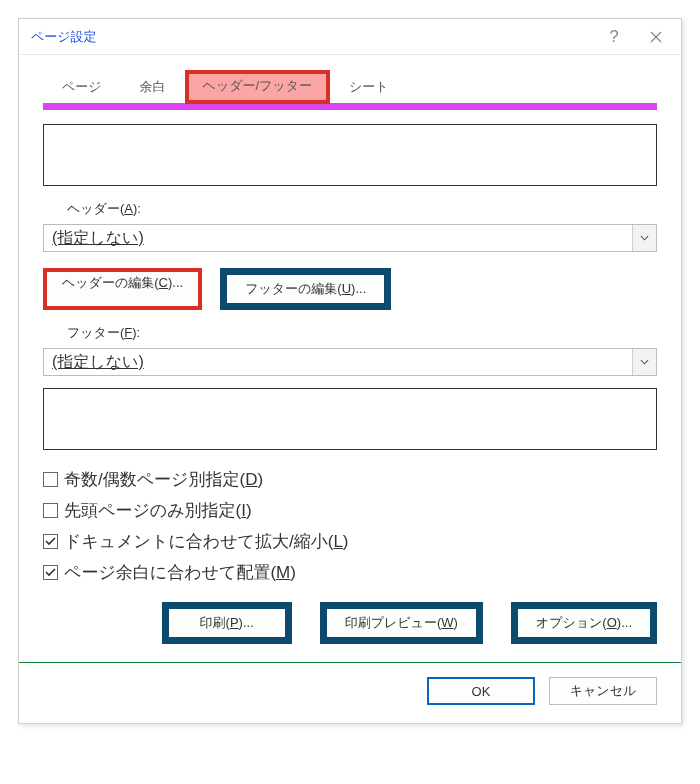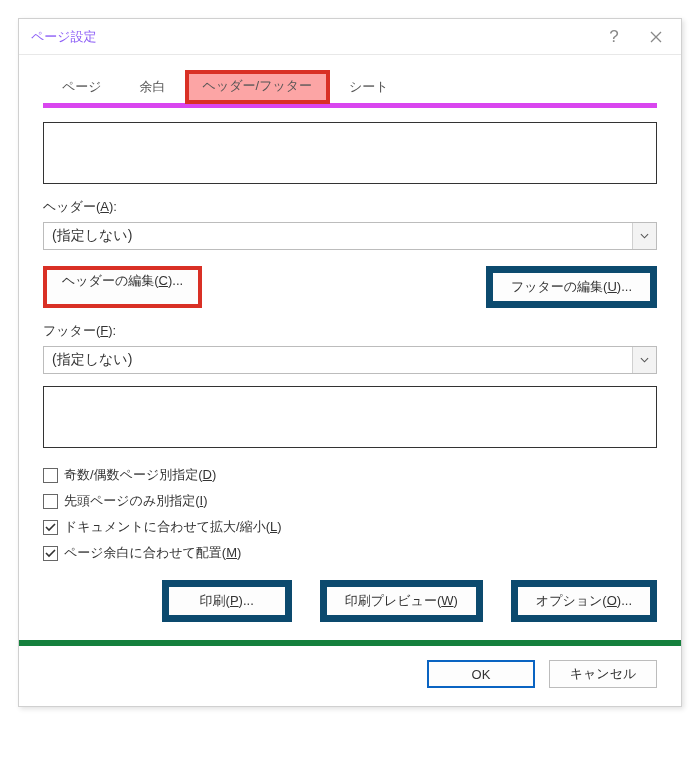--- a/index.html
+++ b/index.html
@@ -16,33 +16,33 @@
       box-shadow: 2px 2px 5px rgba(0,0,0,0.12);
       background: #fff;
     }
     .titlebar {
       display: flex;
       align-items: center;
       height: 36px;
       padding: 0 4px 0 12px;
       border-bottom: 1px solid #e8e8e8;
     }
-    .titlebar-title { flex: 1; color: #8b5cf6; font-size: 13px; }
+    .titlebar-title { flex: 1; color: #1d4ed8; font-size: 13px; }
     .titlebar-btn {
       width: 42px; height: 30px;
       display: flex; align-items: center; justify-content: center;
       color: #888; font-size: 15px;
       cursor: default;
     }
     .help-btn { font-size: 17px; }
     .close-btn svg { width: 12px; height: 12px; }
     .content { padding: 14px 24px 18px 24px; }
     .tabs {
       display: flex;
-      border-bottom: 5px solid #d946ef;
+      border-bottom: 7px solid #d946ef;
       margin-bottom: 0;
     }
     .tab {
       padding: 7px 18px;
       font-size: 13px;
       color: #555;
       cursor: default;
       position: relative;
       top: 1px;
       border: 1px solid transparent;
@@ -59,46 +59,48 @@
     .preview-box {
       border: 1.5px solid #333;
       height: 62px;
       margin-top: 14px;
       background: #fff;
     }
     .field-label {
       margin-top: 14px;
       font-size: 13px;
       color: #333;
+      margin-left: 24px;
     }
     .underline { text-decoration: underline; }
     .dropdown {
       display: flex;
       margin-top: 6px;
       border: 1px solid #bcbcbc;
       height: 28px;
       align-items: center;
       background: #fff;
     }
     .dropdown-value {
       flex: 1;
       padding: 0 8px;
-      font-size: 14px;
+      font-size: 16px;
+      text-decoration: underline;
     }
     .dropdown-arrow {
       width: 24px; height: 26px;
       border-left: 1px solid #d0d0d0;
       background: #f3f3f3;
       display: flex; align-items: center; justify-content: center;
     }
     .dropdown-arrow svg { width: 9px; height: 6px; }
     .button-row {
       display: flex;
-      justify-content: space-between;
-      gap: 26px;
+      justify-content: flex-start;
+      gap: 18px;
       margin-top: 16px;
     }
     .btn {
       background: #fdfdfd;
       border: 7px solid #0c4a6e;
       padding: 5px 18px;
       font-size: 13px;
       color: #333;
       cursor: default;
       white-space: nowrap;
@@ -107,39 +109,39 @@
     }
     .btn.highlight-red {
       border: 4px solid #d93025;
       padding: 2px 15px;
     }
     .checkbox-row {
       display: flex;
       align-items: center;
       gap: 6px;
       margin-top: 8px;
-      font-size: 13px;
+      font-size: 17px;
     }
     .checkbox-row:first-of-type { margin-top: 16px; }
     .checkbox {
       width: 15px; height: 15px;
       border: 1px solid #666;
       display: flex; align-items: center; justify-content: center;
       background: #fff;
     }
     .checkbox.checked svg { width: 11px; height: 9px; }
     .bottom-buttons {
       display: flex;
       justify-content: flex-end;
       gap: 28px;
       margin-top: 18px;
     }
     .bottom-buttons .btn { min-width: 130px; }
     .dialog-footer {
-      border-top: 6px solid #15803d;
+      border-top: 1px solid #15803d;
       padding: 14px 24px 18px 24px;
       display: flex;
       justify-content: flex-end;
       gap: 14px;
     }
     .footer-btn {
       width: 108px;
       height: 28px;
       border: 1px solid #bcbcbc;
       background: #fdfdfd;

